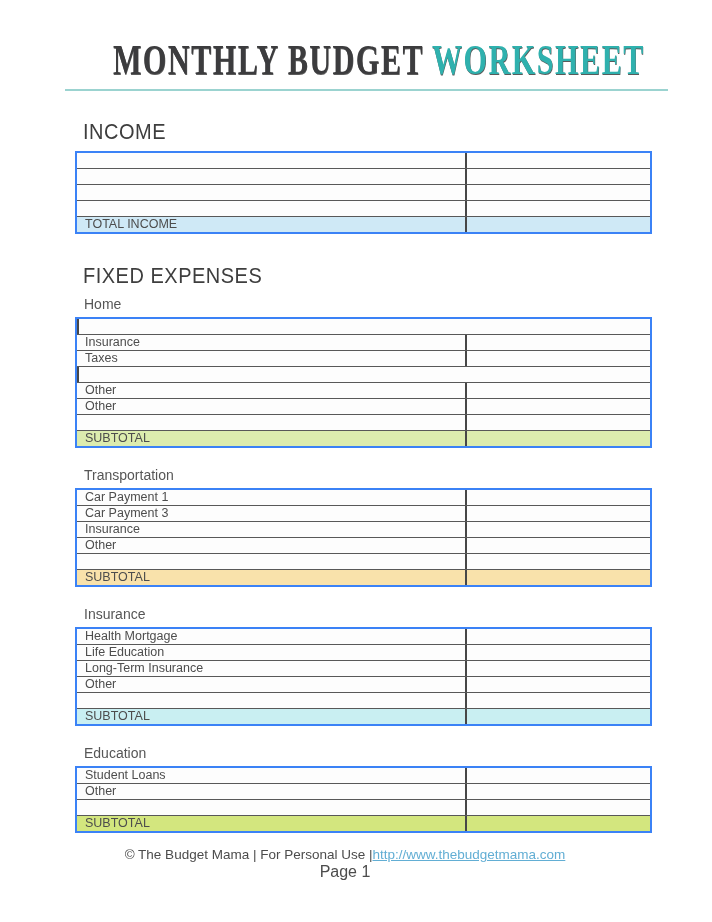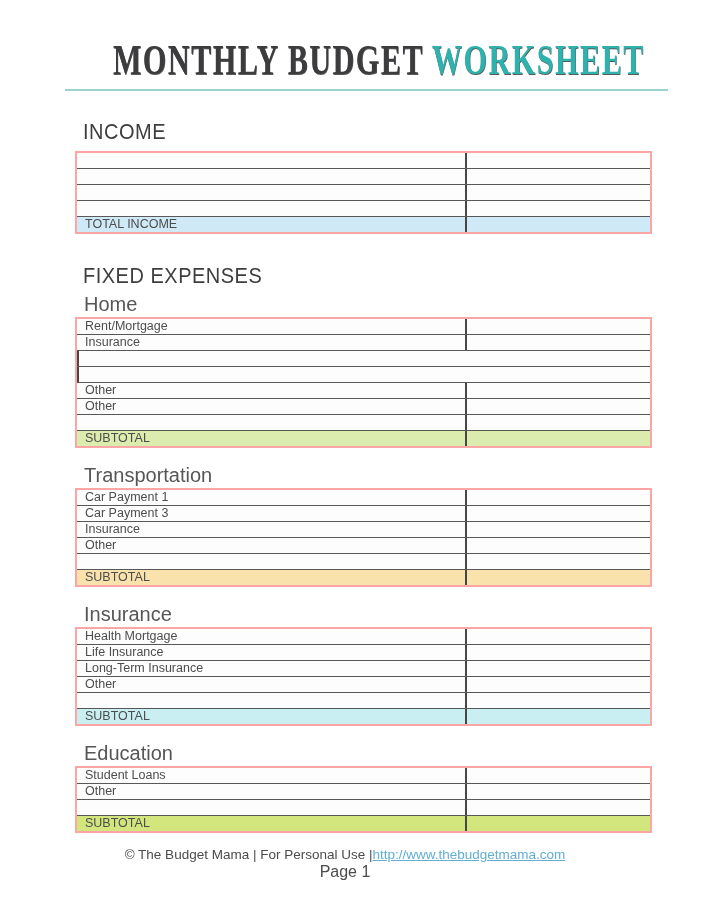--- a/index.html
+++ b/index.html
@@ -60,29 +60,29 @@
     color: #3e3e3e;
     transform: scaleY(1.12);
     transform-origin: left top;
     line-height: 23px;
     height: 25px;
   }
   .fixed-heading { margin-top: 29px; margin-bottom: 8px; }
 
   .group-name {
     margin: 19px 0 4px 9px;
-    font-size: 20px;
+    font-size: 14px;
     color: #565656;
     line-height: 17px;
   }
   .group-name.first { margin-top: 0; }
 
   
   .budget-table {
-    border: 2px solid #fca5a5;
+    border: 2px solid #3b82f6;
     background: #fdfdfd;
   }
   .row {
     display: grid;
     grid-template-columns: 1fr 185px;
     height: 15px;
     border-top: 1px solid #585858;
   }
   .row:first-child { border-top: none; }
   .cell-label {
@@ -153,28 +153,28 @@
         <div class="cell-label">TOTAL INCOME</div>
         <div class="cell-amount"></div>
       </div>
     </div>
 
     <div class="section-heading fixed-heading">FIXED EXPENSES</div>
 
     <div class="group-name first">Home</div>
     <div class="budget-table">
       <div class="row">
-        <div class="cell-label">Rent/Mortgage</div>
         <div class="cell-amount"></div>
       </div>
       <div class="row">
         <div class="cell-label">Insurance</div>
         <div class="cell-amount"></div>
       </div>
       <div class="row">
+        <div class="cell-label">Taxes</div>
         <div class="cell-amount"></div>
       </div>
       <div class="row">
         <div class="cell-amount"></div>
       </div>
       <div class="row">
         <div class="cell-label">Other</div>
         <div class="cell-amount"></div>
       </div>
       <div class="row">
@@ -219,21 +219,21 @@
       </div>
     </div>
 
     <div class="group-name">Insurance</div>
     <div class="budget-table">
       <div class="row">
         <div class="cell-label">Health Mortgage</div>
         <div class="cell-amount"></div>
       </div>
       <div class="row">
-        <div class="cell-label">Life Insurance</div>
+        <div class="cell-label">Life Education</div>
         <div class="cell-amount"></div>
       </div>
       <div class="row">
         <div class="cell-label">Long-Term Insurance</div>
         <div class="cell-amount"></div>
       </div>
       <div class="row">
         <div class="cell-label">Other</div>
         <div class="cell-amount"></div>
       </div>

